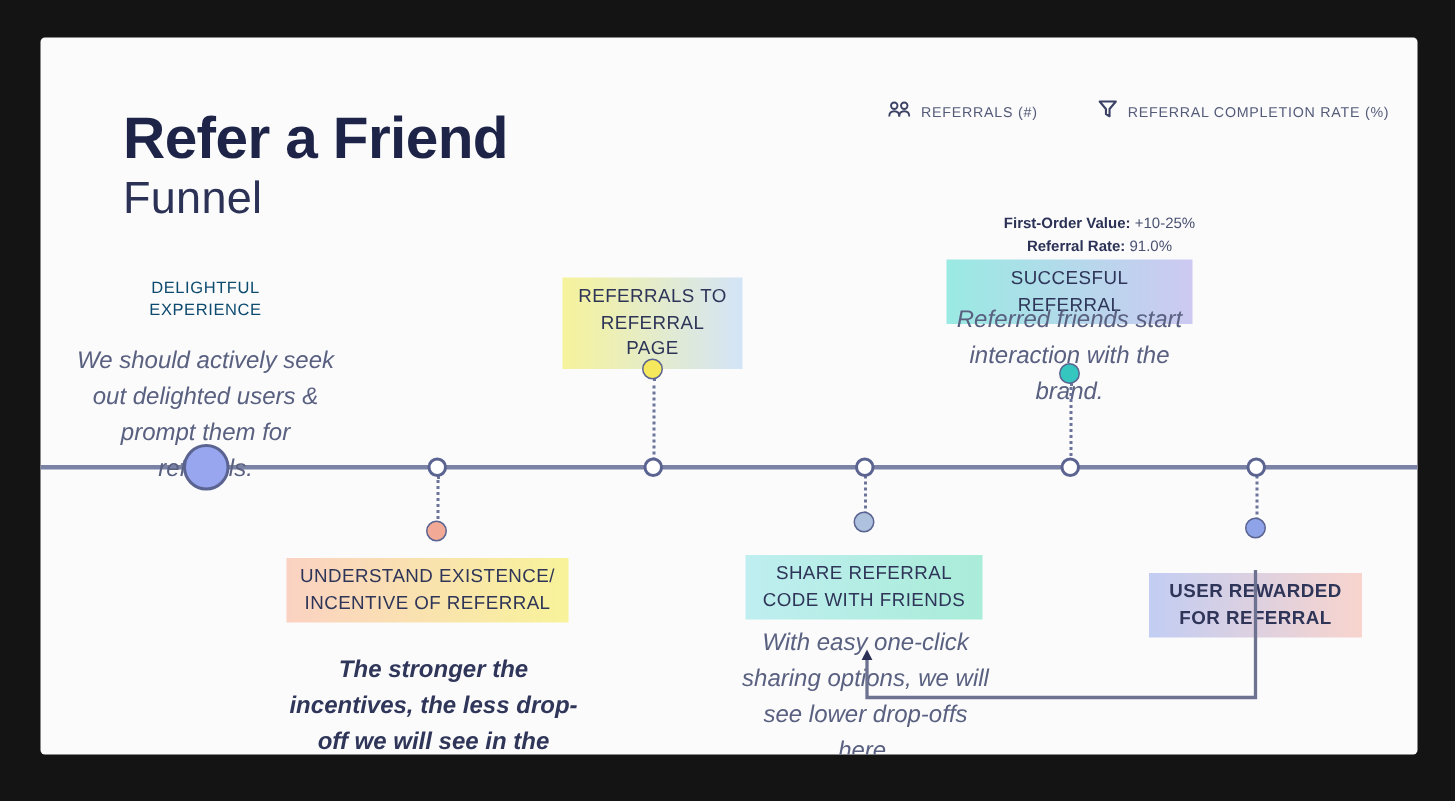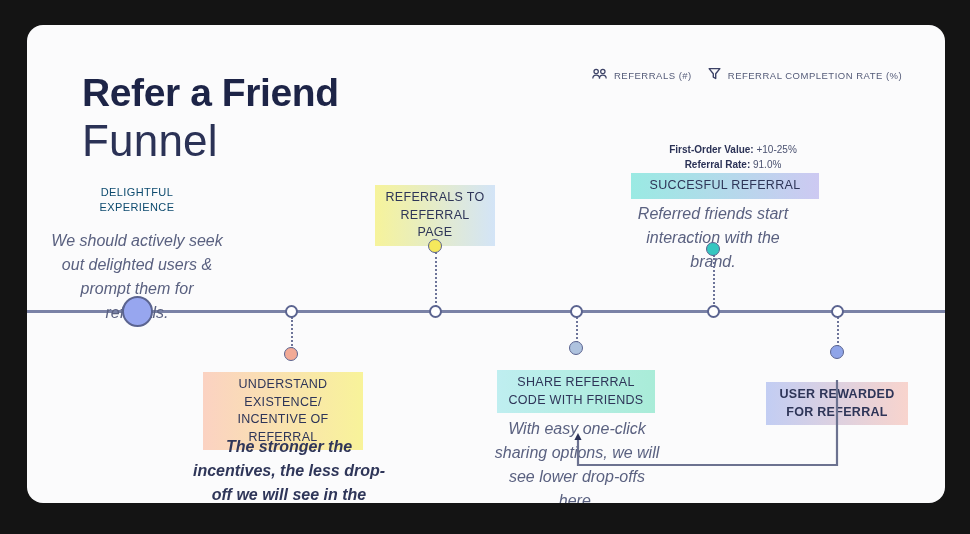--- a/index.html
+++ b/index.html
@@ -9,39 +9,39 @@
     font-family: "Liberation Sans", sans-serif;
     overflow: hidden;
   }
   #root { position: relative; width: 970px; height: 534px; }
 
   .card {
     position: absolute;
     left: 27px; top: 25px;
     width: 918px; height: 478px;
     background: #fbfbfc;
-    border-radius: 16px;
+    border-radius: 3px;
     overflow: hidden;
   }
 
   
   .title-block { position: absolute; left: 55px; top: 48px; }
   .title-main {
     font-size: 39px; font-weight: bold; color: #1d2447;
     letter-spacing: -0.4px; line-height: 1.05;
   }
   .title-sub {
-    font-size: 44px; font-weight: 300; color: #2b3256;
+    font-size: 30px; font-weight: 300; color: #2b3256;
     letter-spacing: 0.2px; line-height: 1.15; margin-top: 2px;
   }
 
   
   .legend {
     position: absolute; left: 565px; top: 41px;
-    display: flex; align-items: flex-end; gap: 16px;
+    display: flex; align-items: flex-end; gap: 40px;
   }
   .legend-item { display: flex; align-items: center; gap: 7px; }
   .legend-label {
     font-size: 9.5px; color: #545b78; letter-spacing: 0.5px;
     white-space: nowrap;
   }
   .legend-icon { display: block; }
 
   
   .stats {
@@ -164,21 +164,21 @@
     <div class="heading" style="left:20px; top:160px; width:180px;">
       <div>DELIGHTFUL</div>
       <div>EXPERIENCE</div>
     </div>
     <div class="caption" style="left:20px; top:204px; width:180px;">We should actively seek out delighted users &amp; prompt them for referrals.</div>
     <div class="node-big" style="left:95px; top:271px; background:#97a6ef;"></div>
 
     <div class="node-hollow" style="left:258px; top:280px;"></div>
     <div class="stem" style="left:264px; top:292px; height:32px;"></div>
     <div class="node-small" style="left:257px; top:322px; background:#f2aa96;"></div>
-    <div class="chip" style="left:176px; top:347px; width:160px;
+    <div class="chip" style="left:164px; top:347px; width:188px;
          background:linear-gradient(90deg,#fbd2c2,#f8f39a);">
       <div>UNDERSTAND EXISTENCE/</div>
       <div>INCENTIVE OF REFERRAL</div>
     </div>
     <div class="caption caption-strong" style="left:162px; top:410px; width:200px;">The stronger the incentives, the less drop-off we will see in the funnel.</div>
 
     <div class="chip" style="left:348px; top:160px; width:120px;
          background:linear-gradient(90deg,#f6f39b,#d3e4f7);">
       <div>REFERRALS TO</div>
       <div>REFERRAL PAGE</div>
@@ -190,21 +190,21 @@
     <div class="node-hollow" style="left:543px; top:280px;"></div>
     <div class="stem" style="left:549px; top:292px; height:26px;"></div>
     <div class="node-small" style="left:542px; top:316px; background:#aec2de;"></div>
     <div class="chip" style="left:470px; top:345px; width:158px;
          background:linear-gradient(90deg,#bfeef0,#a9ecd8);">
       <div>SHARE REFERRAL</div>
       <div>CODE WITH FRIENDS</div>
     </div>
     <div class="caption" style="left:464px; top:392px; width:172px;">With easy one-click sharing options, we will see lower drop-offs here.</div>
 
-    <div class="chip" style="left:604px; top:148px; width:188px;
+    <div class="chip" style="left:604px; top:148px; width:164px;
          background:linear-gradient(90deg,#9aeae3,#cdc9f2);">
       <div>SUCCESFUL REFERRAL</div>
     </div>
     <div class="caption" style="left:600px; top:177px; width:172px;">Referred friends start interaction with the brand.</div>
     <div class="stem" style="left:686px; top:230px; height:52px;"></div>
     <div class="node-small" style="left:679px; top:217px; background:#35c6c0;"></div>
     <div class="node-hollow" style="left:680px; top:280px;"></div>
 
     <div class="node-hollow" style="left:804px; top:280px;"></div>
     <div class="stem" style="left:810px; top:292px; height:30px;"></div>

